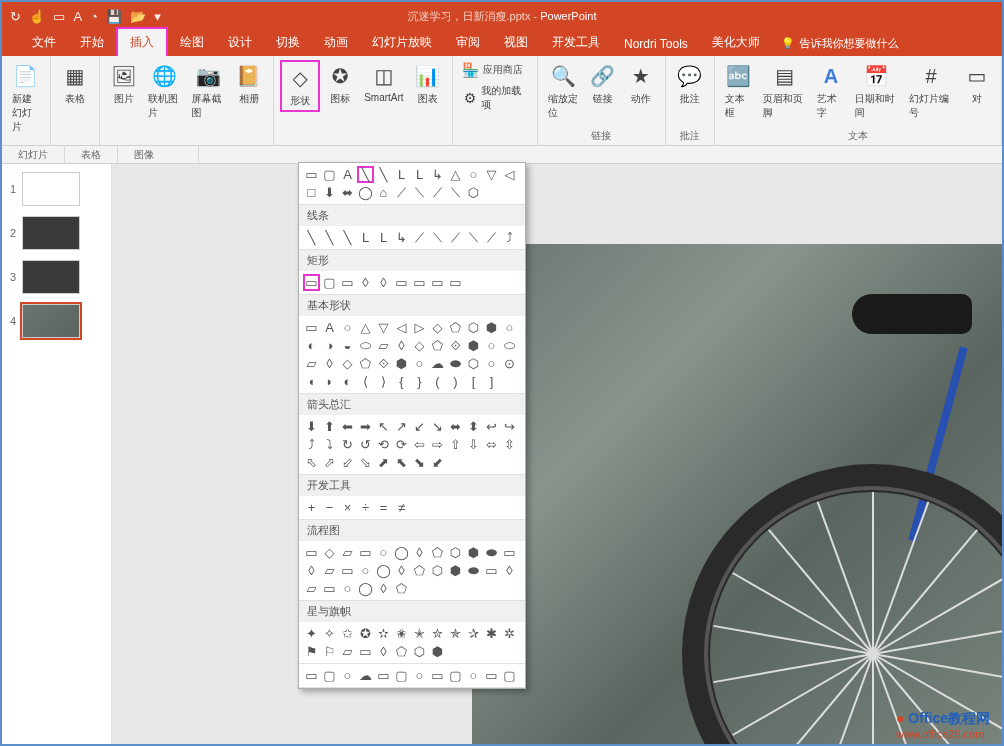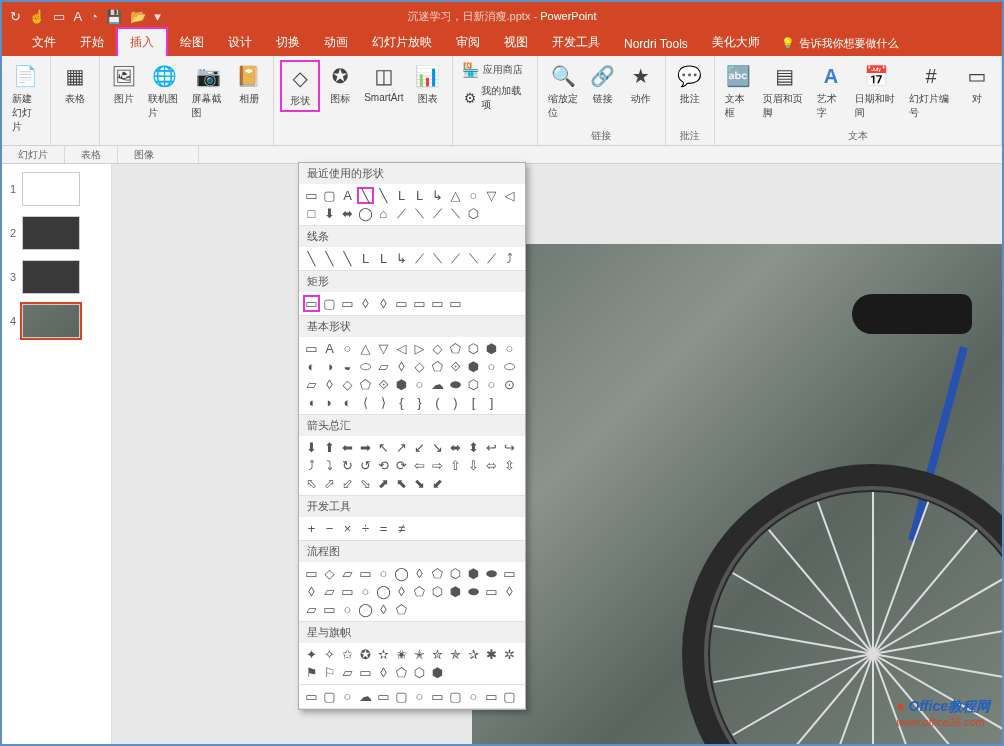--- a/index.html
+++ b/index.html
@@ -39,21 +39,21 @@
 .spokes { position: absolute; inset: 0; }
 .spoke { position: absolute; top: 50%; left: 50%; width: 2px; height: 50%; background: #ddd; transform-origin: top center; }
 .seat { position: absolute; top: 50px; right: 30px; width: 120px; height: 40px; background: #1a1a1a; border-radius: 20px 10px 10px 20px; }
 .frame { position: absolute; top: 100px; right: 60px; width: 8px; height: 200px; background: #2850b0; transform: rotate(15deg); }
 .shapes-dropdown { position: absolute; top: 160px; left: 296px; width: 228px; background: #fff; border: 1px solid #b0b0b0; box-shadow: 3px 3px 6px rgba(0,0,0,0.3); z-index: 100; font-size: 11px; max-height: 560px; overflow-y: auto; }
 .sd-section { border-bottom: 1px solid #e0e0e0; }
 .sd-header { background: #f0f0f0; padding: 3px 8px; font-size: 11px; color: #555; }
 .sd-icons { display: flex; flex-wrap: wrap; padding: 3px 4px; gap: 1px; }
 .sd-icon { width: 17px; height: 17px; display: flex; align-items: center; justify-content: center; font-size: 13px; color: #555; cursor: pointer; border: 1px solid transparent; }
 .sd-icon.hl { border: 2px solid #e835d2; }
-.watermark { position: absolute; bottom: 16px; right: 12px; font-size: 14px; font-style: italic; }
+.watermark { position: absolute; bottom: 4px; right: 12px; font-size: 14px; }
 .watermark .l1 { color: #2060c0; font-weight: bold; }
 .watermark .l1 .o { color: #d24625; }
 .watermark .l2 { color: #d24625; font-size: 11px; }
 .stacked { display: flex; flex-direction: column; gap: 2px; }
 </style>
 </head>
 <body>
 
 <div class="titlebar">
   <div class="qat">
@@ -265,21 +265,20 @@
             <div class="spoke" style="transform:rotate(320deg)"></div>
             <div class="spoke" style="transform:rotate(340deg)"></div>
         </div>
       </div>
     </div>
   </div>
 </div>
 
 <div class="shapes-dropdown">
   <div class="sd-section">
-    <div class="sd-header">最近使用的形状</div>
     <div class="sd-icons" id="icons-recent">
         <div class="sd-icon">▭</div>
         <div class="sd-icon">▢</div>
         <div class="sd-icon">A</div>
         <div class="sd-icon hl">╲</div>
         <div class="sd-icon">╲</div>
         <div class="sd-icon">L</div>
         <div class="sd-icon">L</div>
         <div class="sd-icon">↳</div>
         <div class="sd-icon">△</div>

